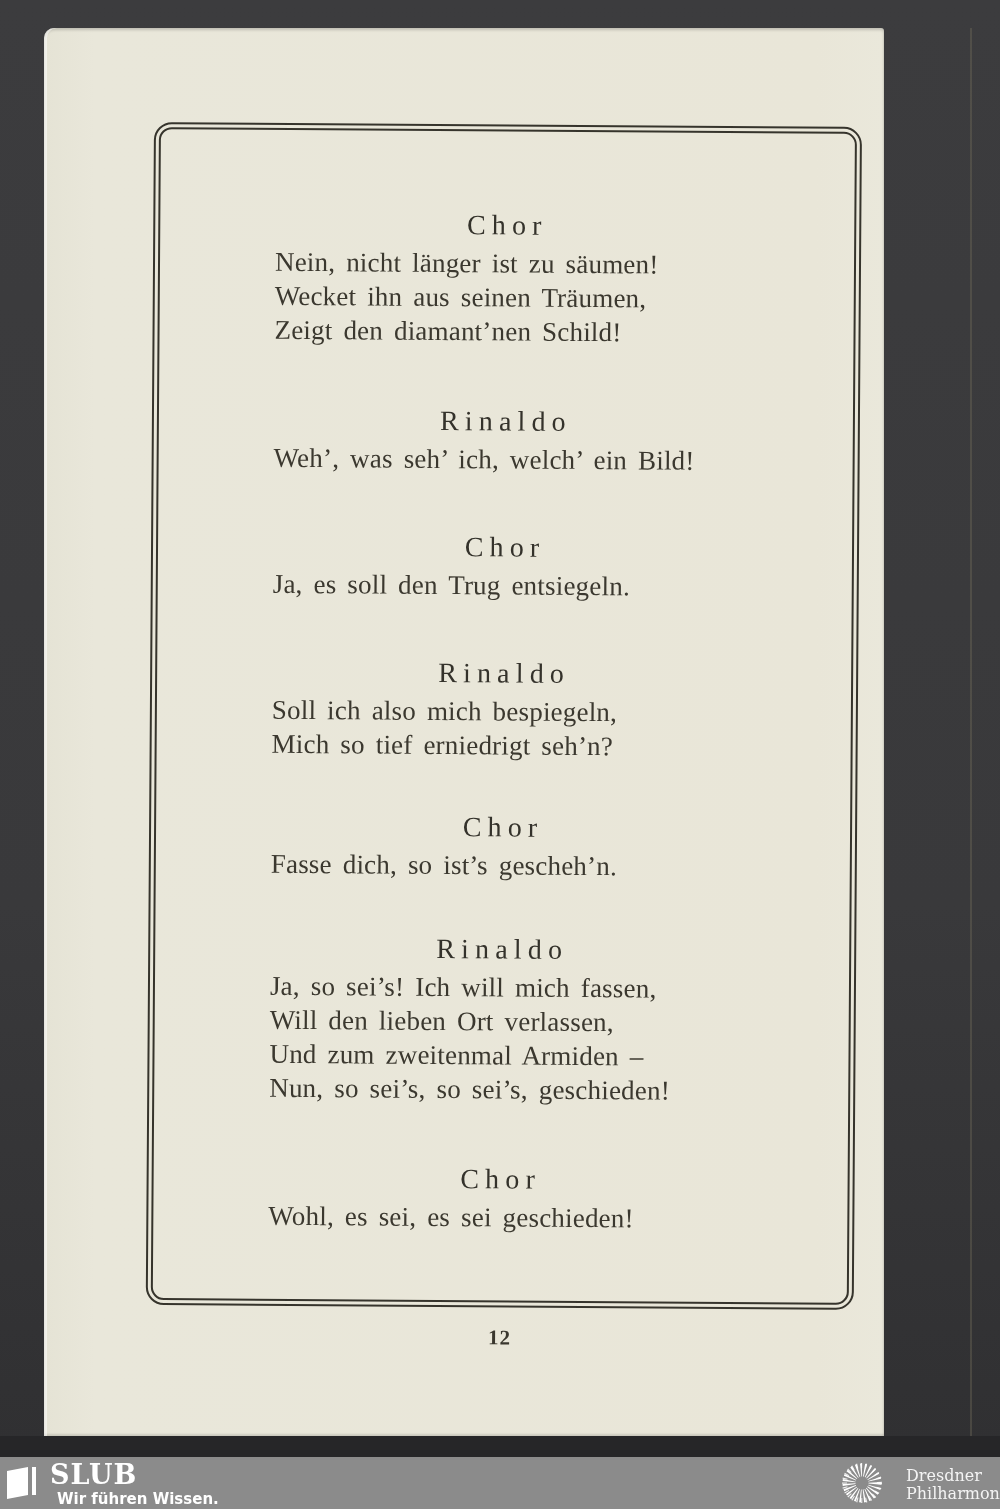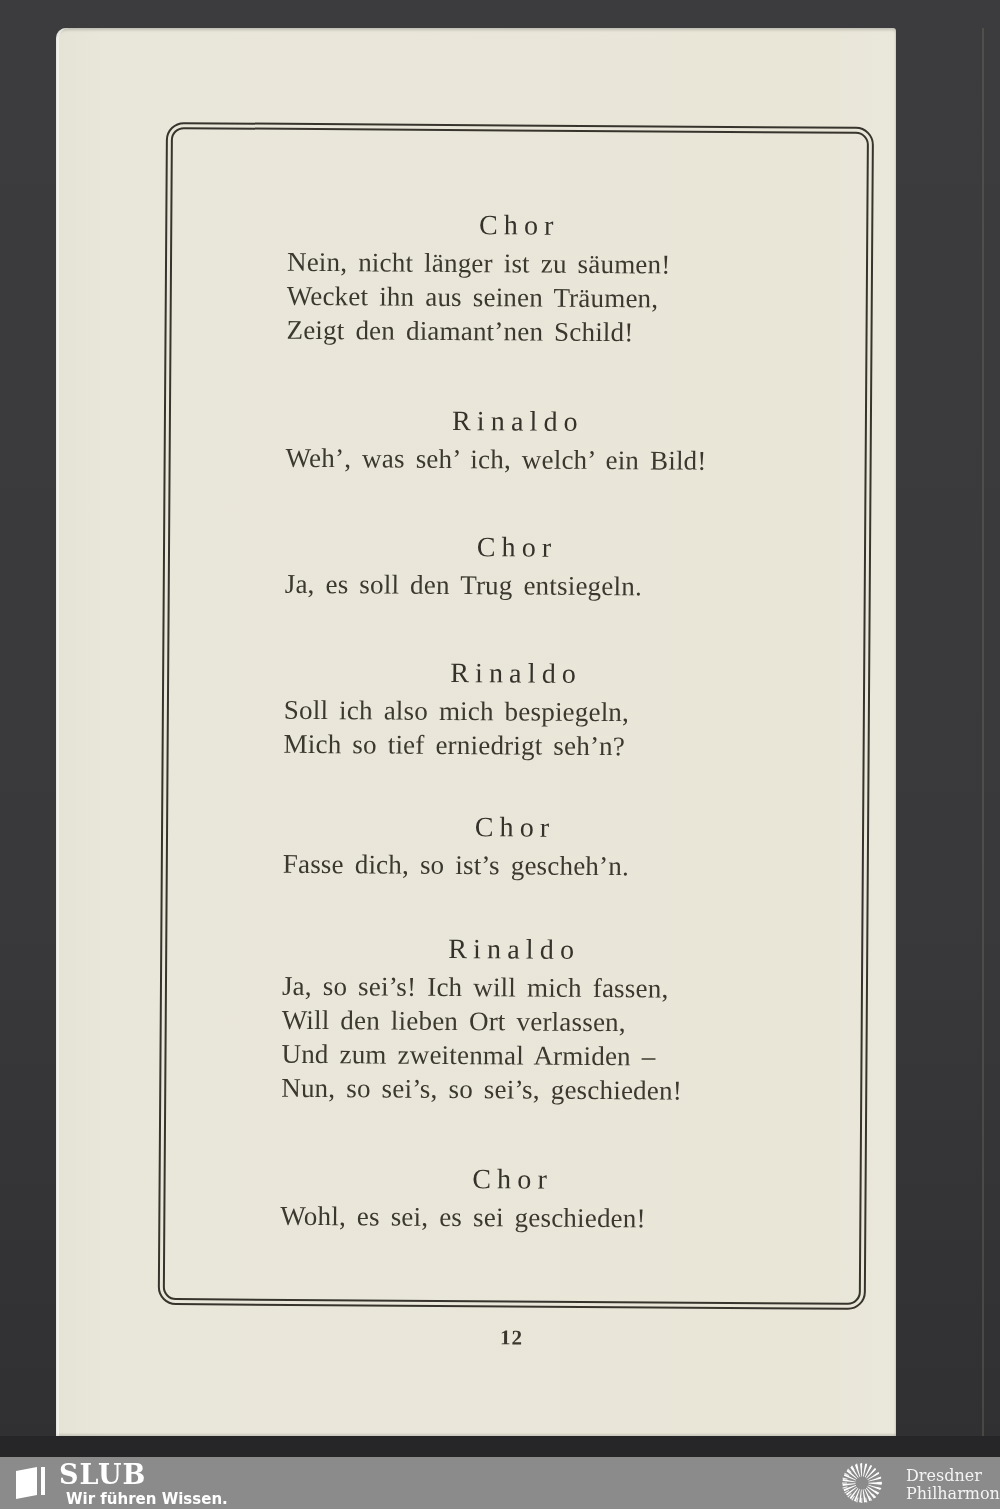--- a/index.html
+++ b/index.html
@@ -12,21 +12,21 @@
     position: relative;
     width: 1000px;
     height: 1509px;
     overflow: hidden;
     background: linear-gradient(180deg, #3c3c3e 0%, #39393b 60%, #2f2f31 100%);
   }
 
   
   .page {
     position: absolute;
-    left: 56px;
+    left: 44px;
     top: 28px;
     width: 840px;
     height: 1408px;
     background: linear-gradient(90deg, #e5e3d5 0%, #e9e7da 6%, #e9e6d8 92%, #eae8db 100%);
     border-radius: 10px 3px 0 0;
     box-shadow: inset 3px 0 0 rgba(255,255,255,0.5),
                 inset 0 2px 3px rgba(0,0,0,0.18),
                 inset 0 -2px 2px rgba(0,0,0,0.12);
   }
   .page-fold {
@@ -129,21 +129,21 @@
   .footer-bar {
     position: absolute;
     left: 0;
     top: 1457px;
     width: 1000px;
     height: 52px;
     background: #8b8b8b;
   }
   .slub-group {
     position: absolute;
-    left: 13px;
+    left: 4px;
     top: 4px;
     display: flex;
     align-items: flex-start;
   }
   .slub-book { margin-top: 3px; }
   .slub-text { margin-left: 12px; }
   .slub-name {
     font-family: "DejaVu Serif", serif;
     font-weight: bold;
     font-size: 27px;

